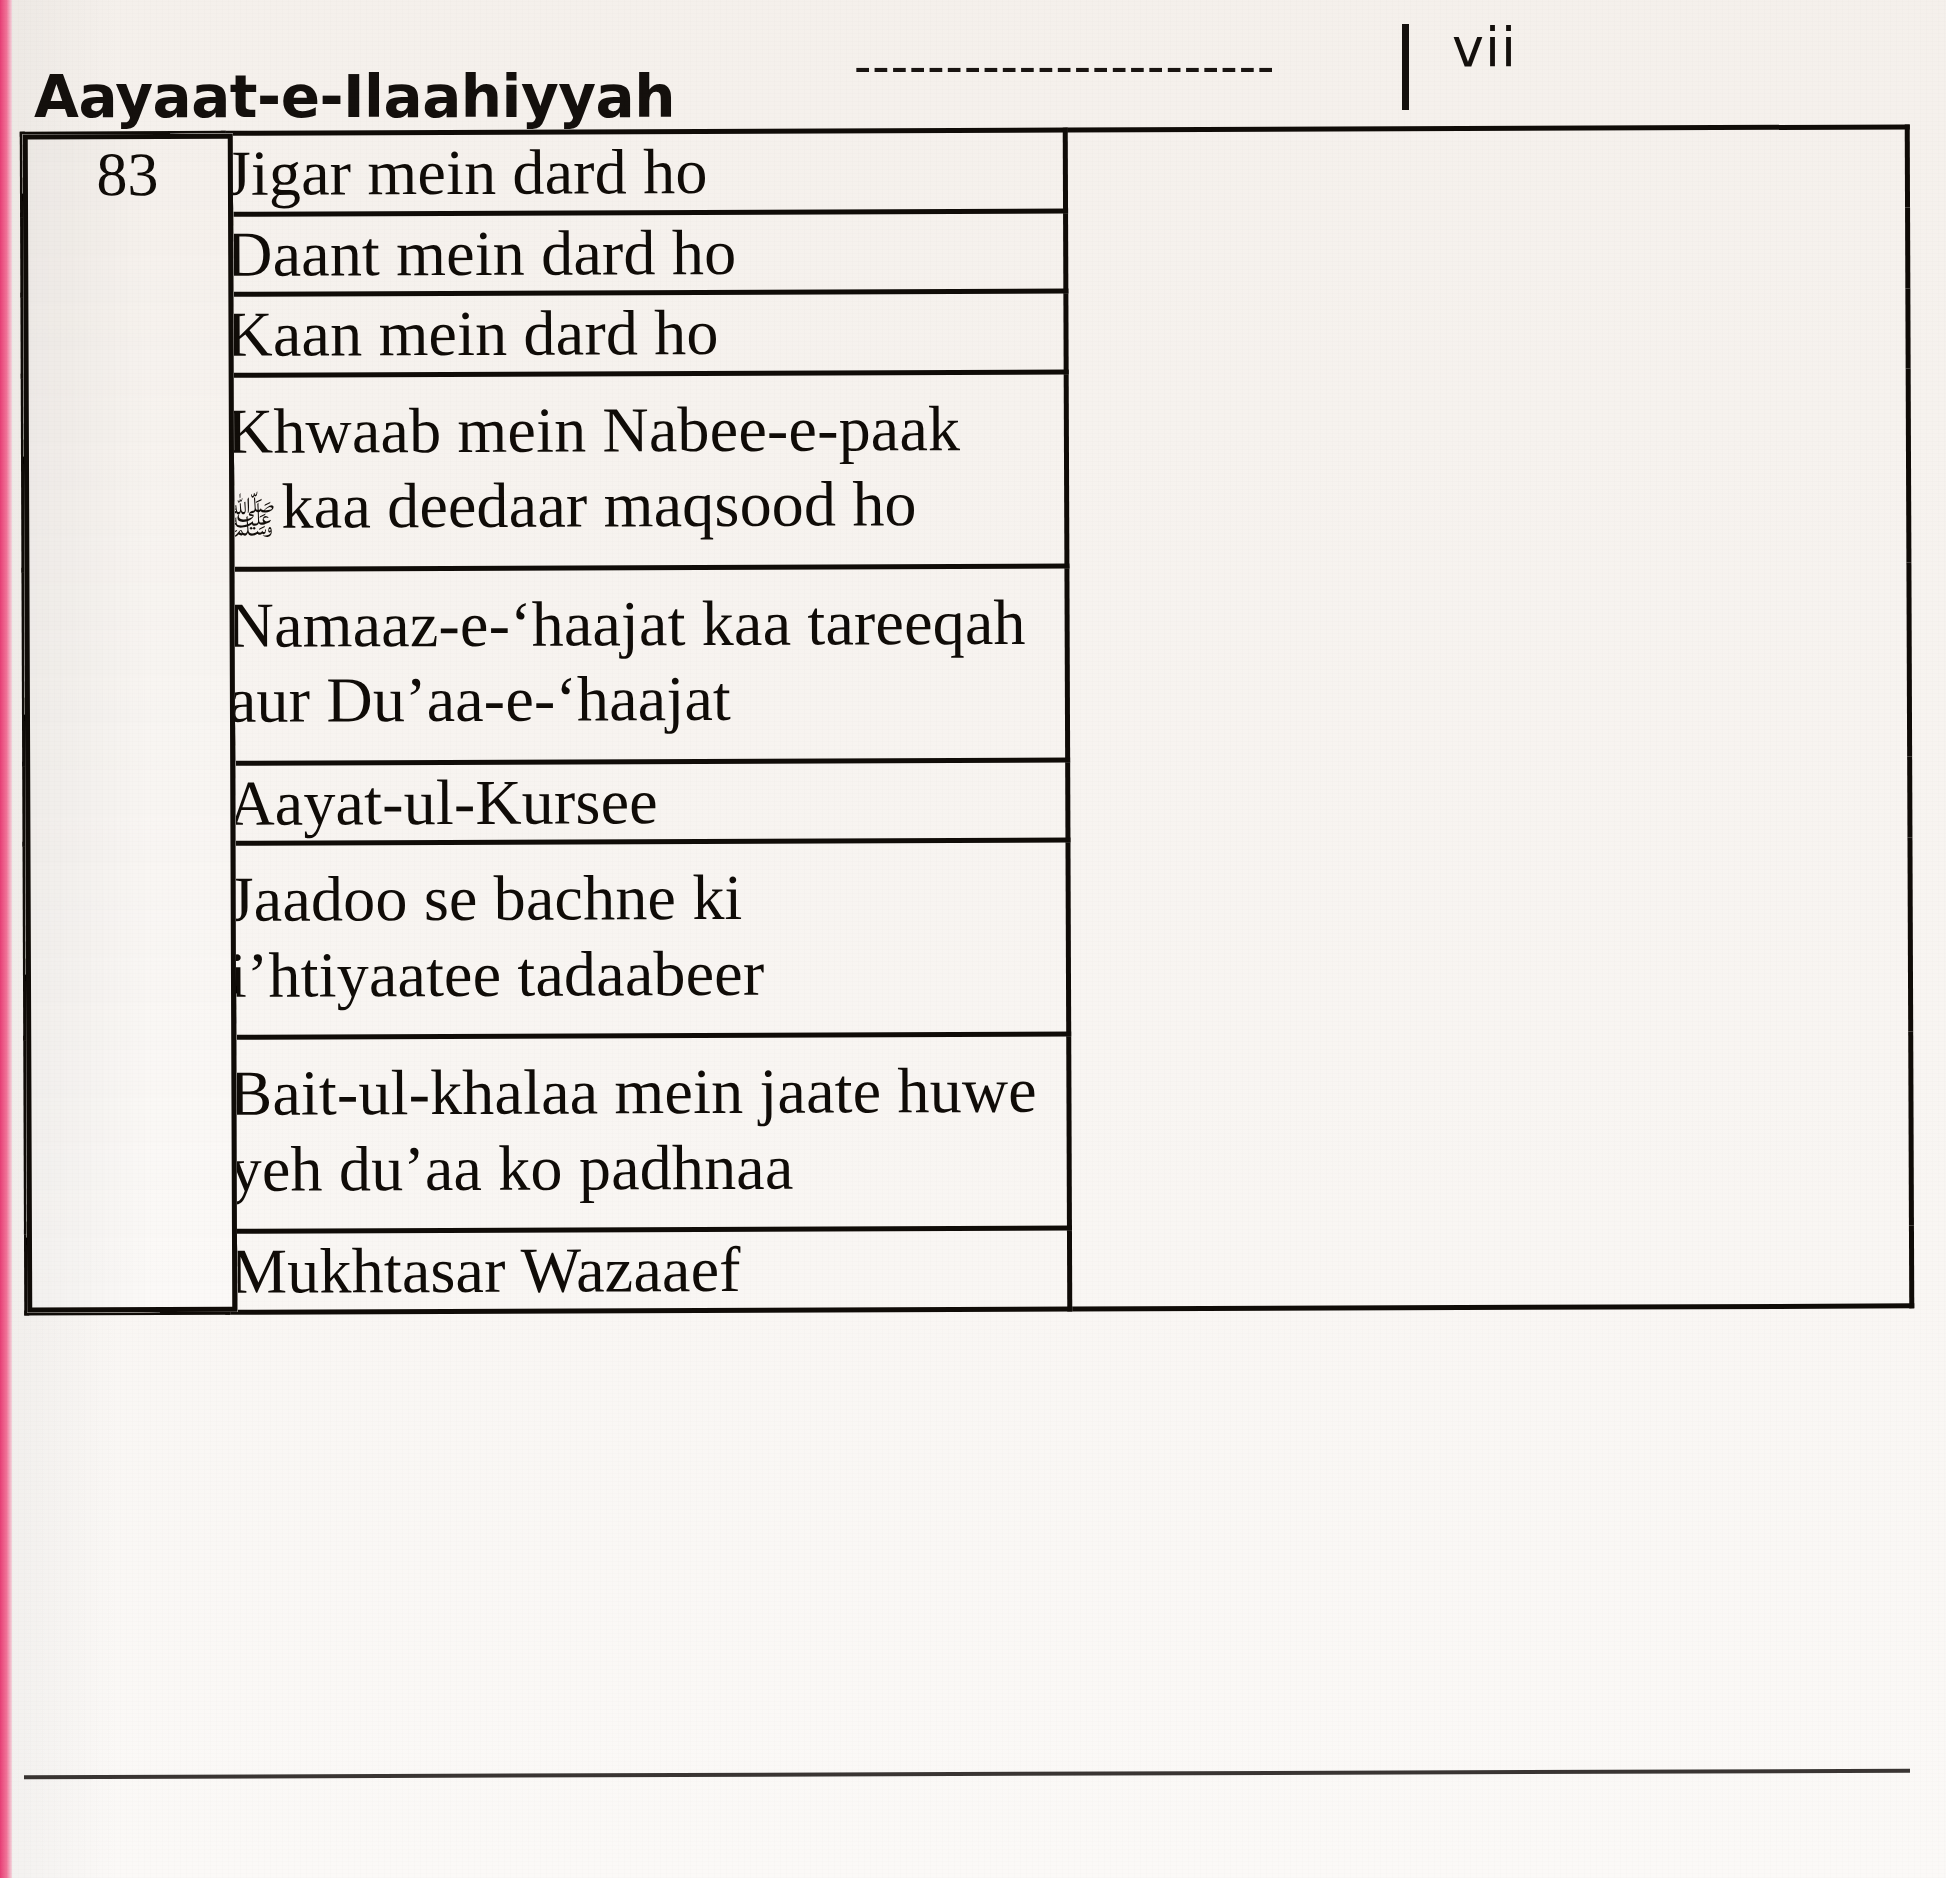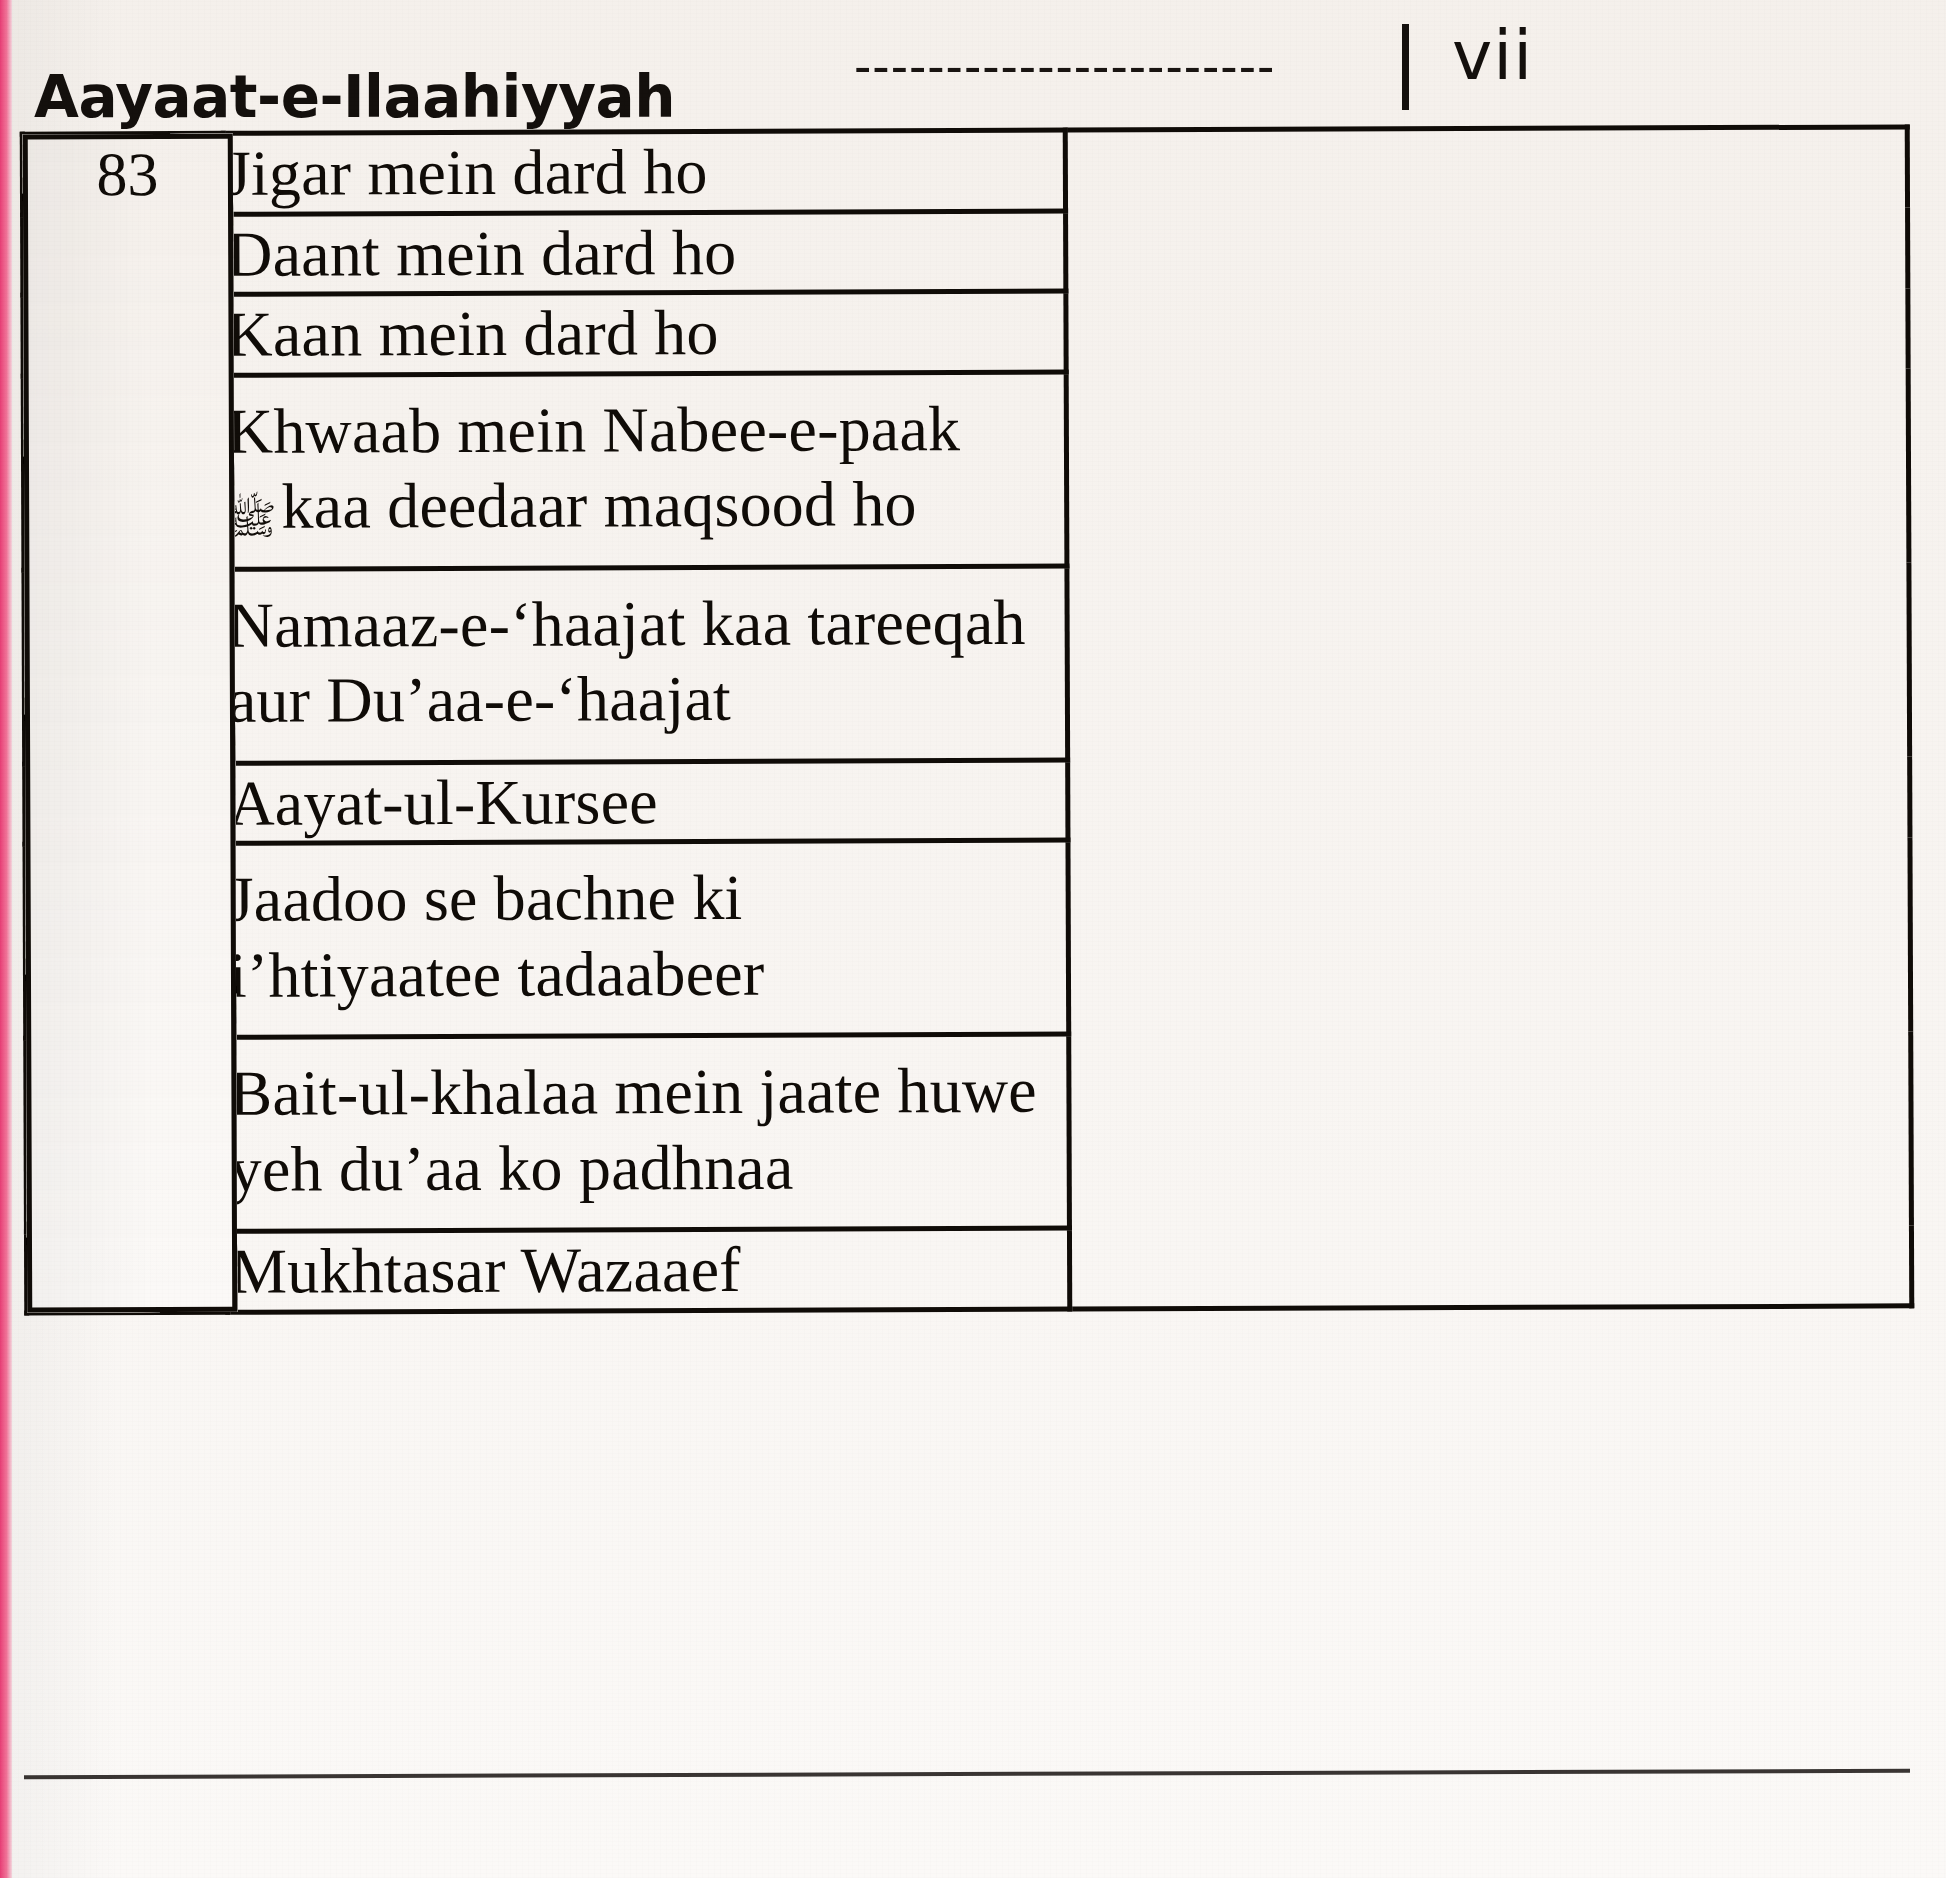--- a/index.html
+++ b/index.html
@@ -80,21 +80,21 @@
     top: 8px;
     width: 7px;
     height: 86px;
     background: #15110e;
   }
   .header-folio {
     position: absolute;
     left: 1418px;
     top: 0px;
     font-family: "DejaVu Sans", sans-serif;
-    font-size: 68px;
+    font-size: 54px;
     color: #14100d;
     letter-spacing: 1px;
   }
 
   
   .toc-table-wrap {
     position: absolute;
     left: 22px;
     top: 128px;
     width: 1890px;

